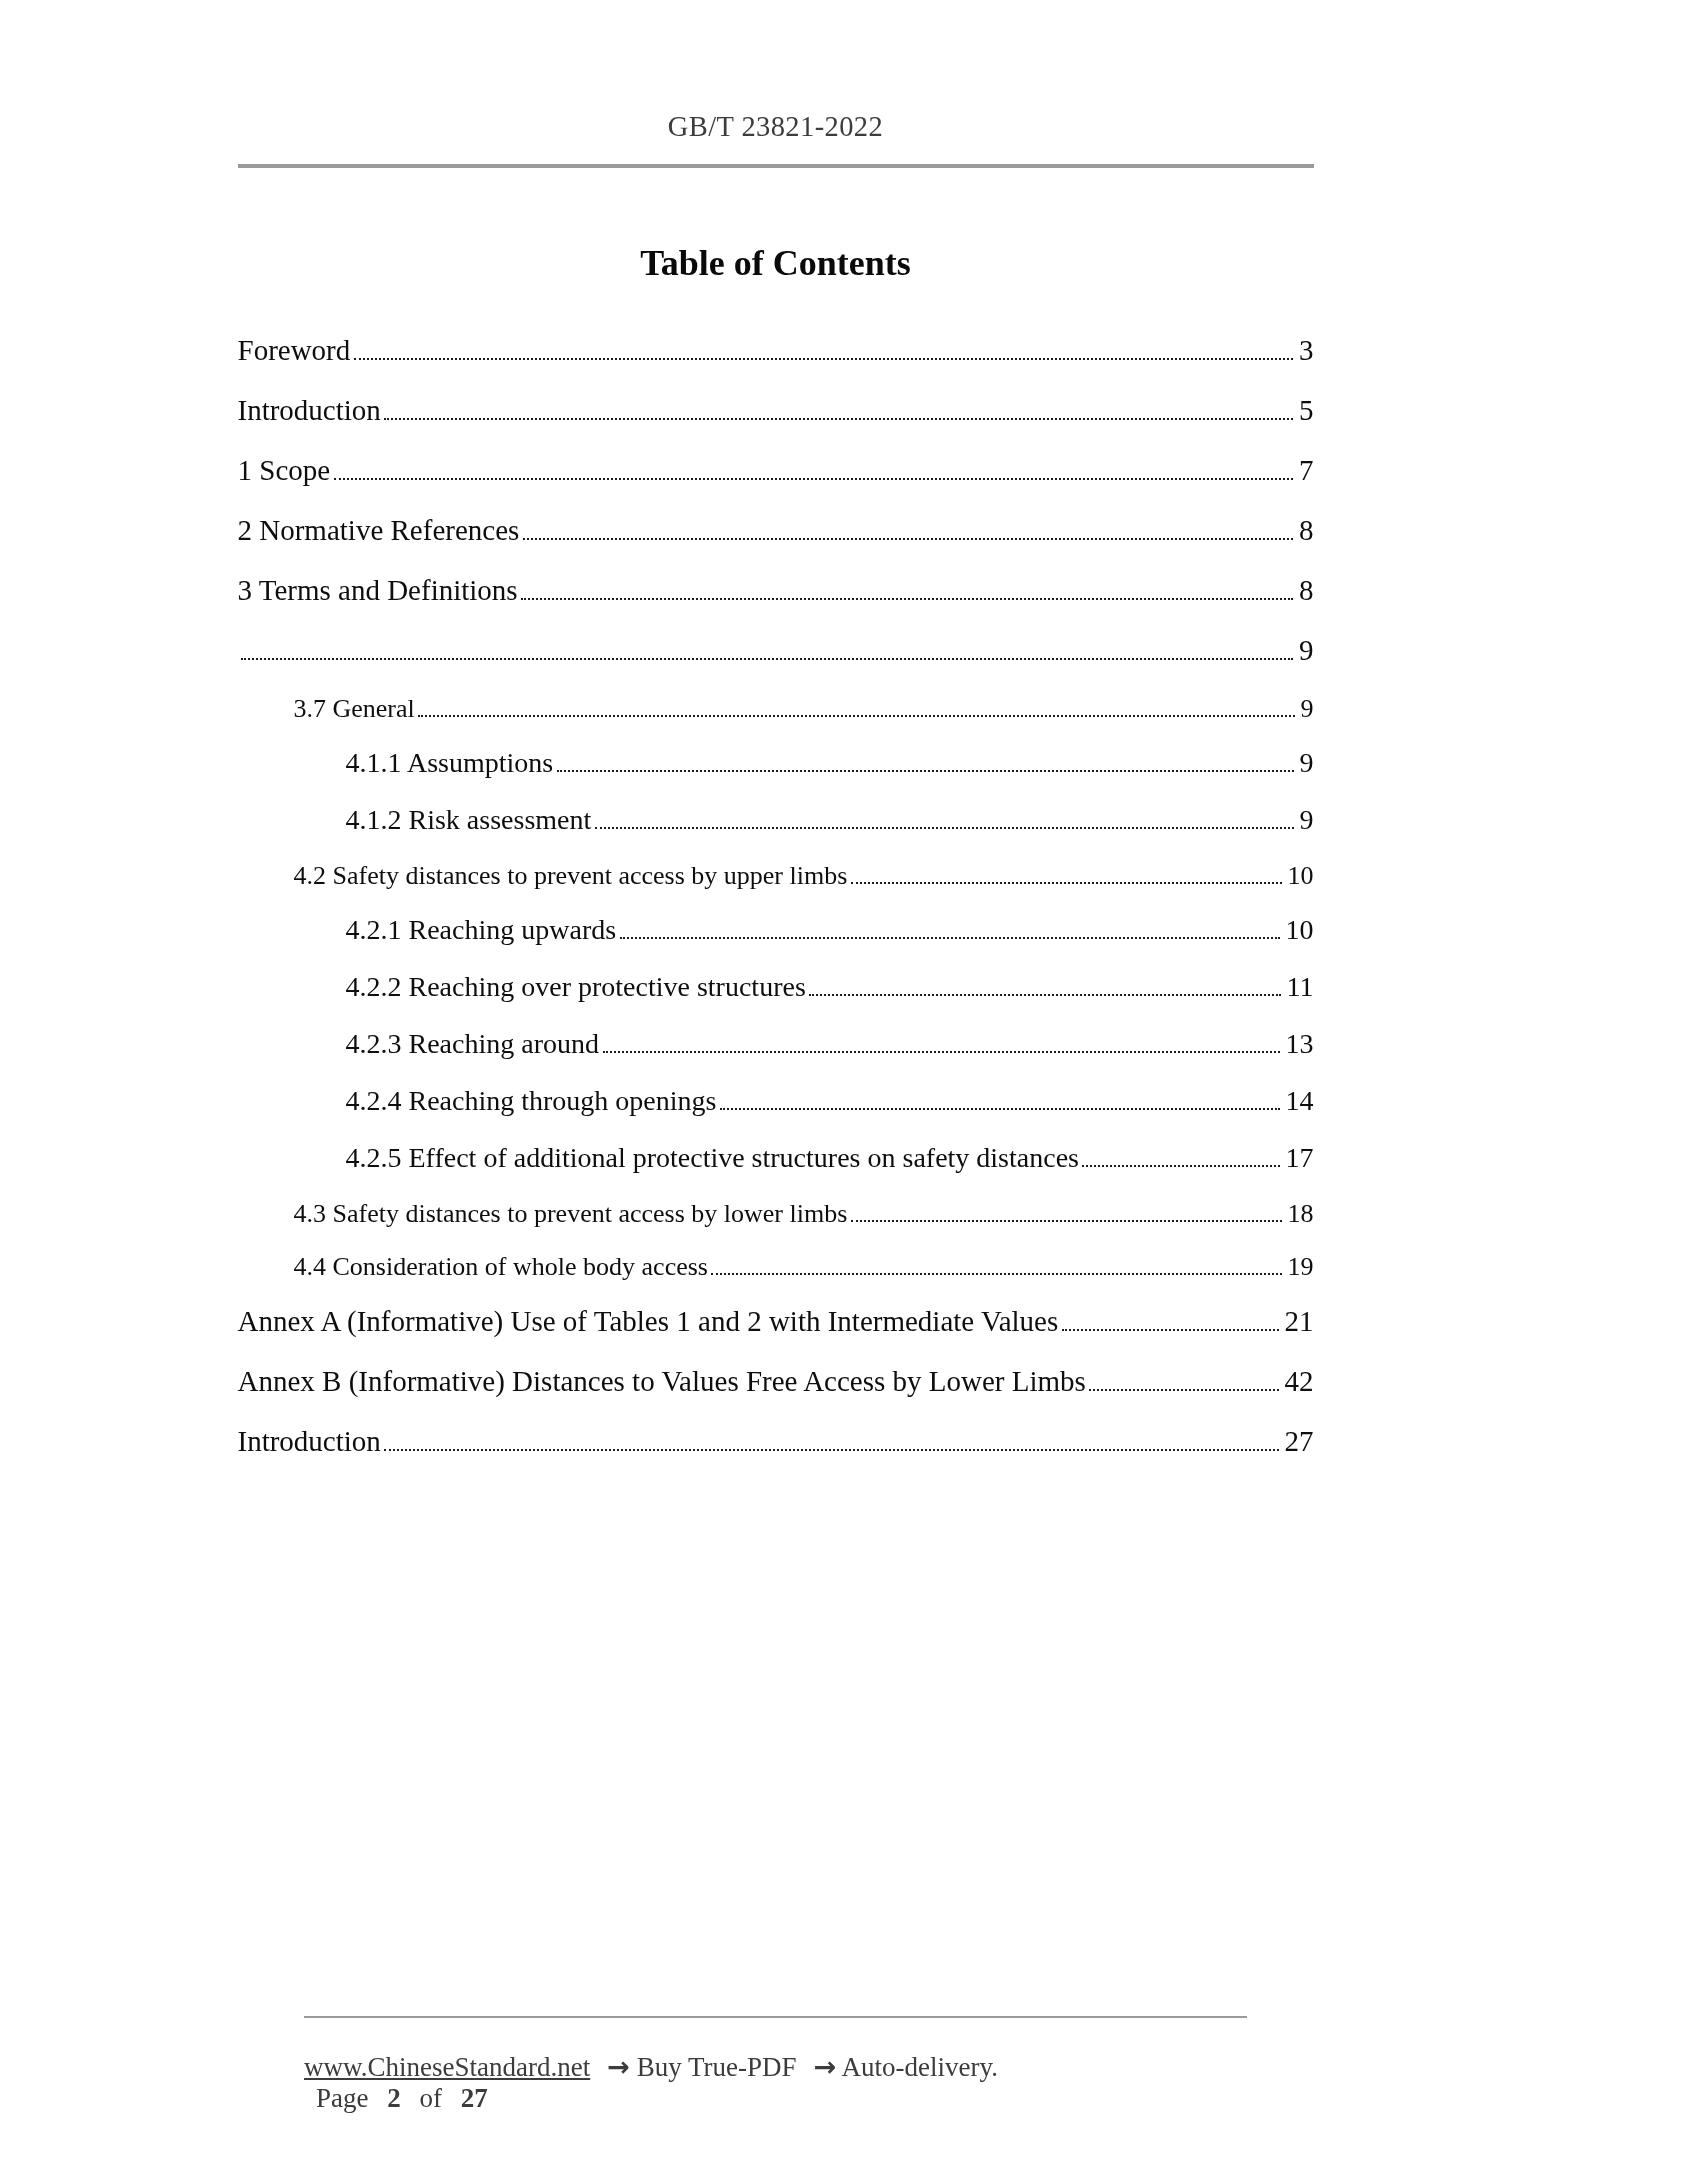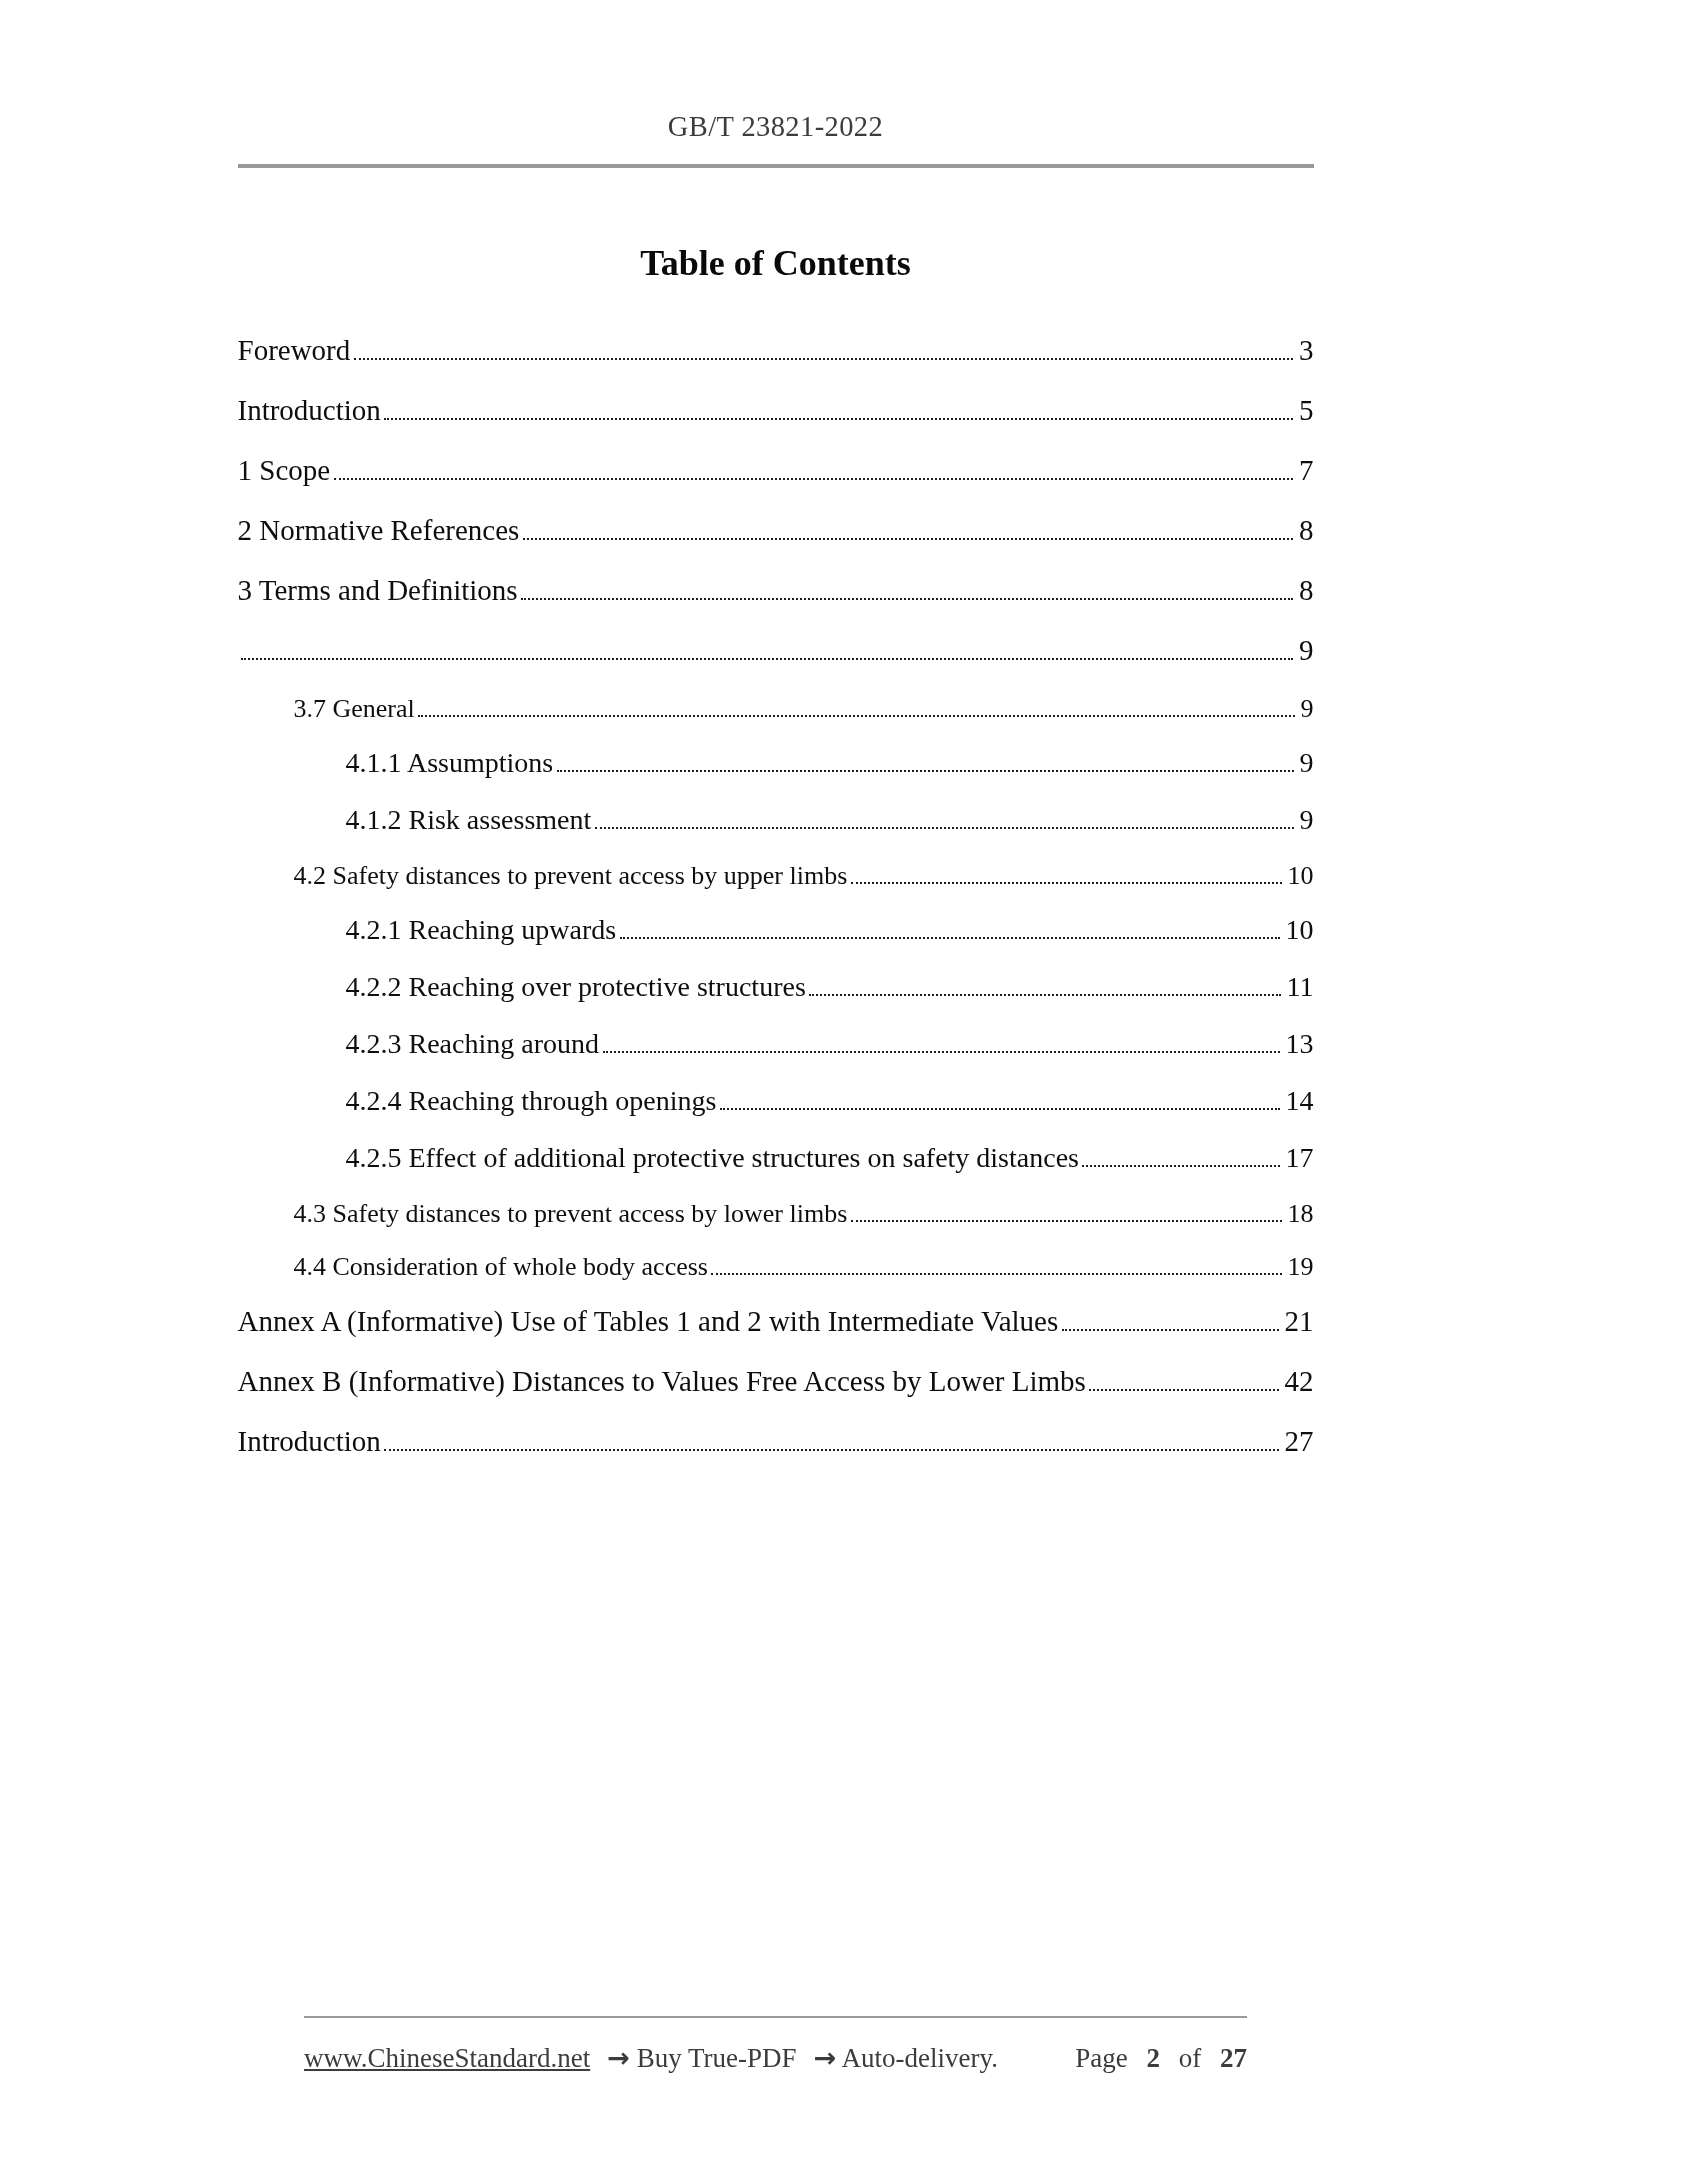--- a/index.html
+++ b/index.html
@@ -69,23 +69,24 @@
     top: 2016px;
   }
   .footer-rule {
     height: 1.7px;
     background: var(--rule, #a8a8a8);
   }
   .footer-row {
     display: flex;
     justify-content: space-between;
     align-items: baseline;
-    margin-top: 24px;
+    margin-top: 33px;
     font-size: 27px;
     color: var(--muted, #3c3c3c);
+    flex-direction: column;
   }
   .footer-left span { margin-right: 0; }
   .footer-link {
     color: var(--muted, #3c3c3c);
     text-decoration: underline;
     cursor: pointer;
   }
   .arrow-glyph {
     font-family: "DejaVu Sans", sans-serif;
     margin: 0 10.4px;

